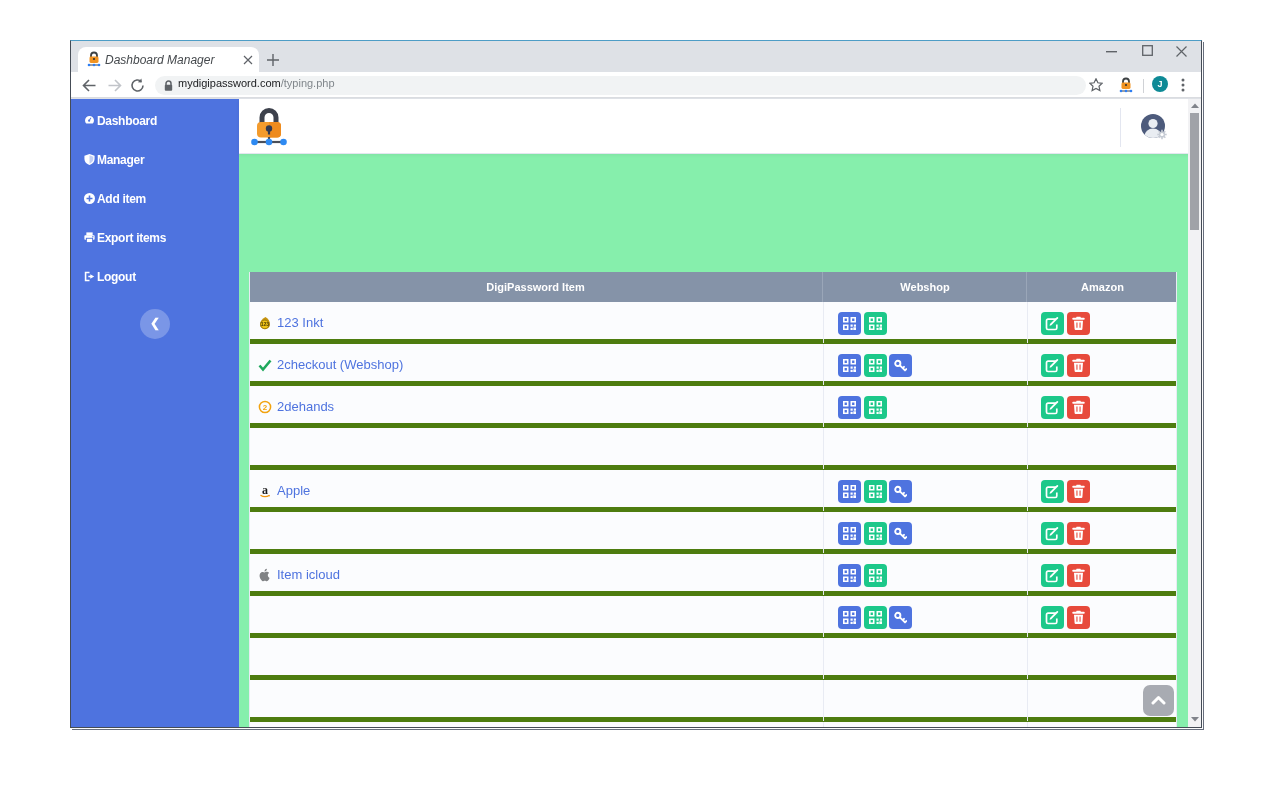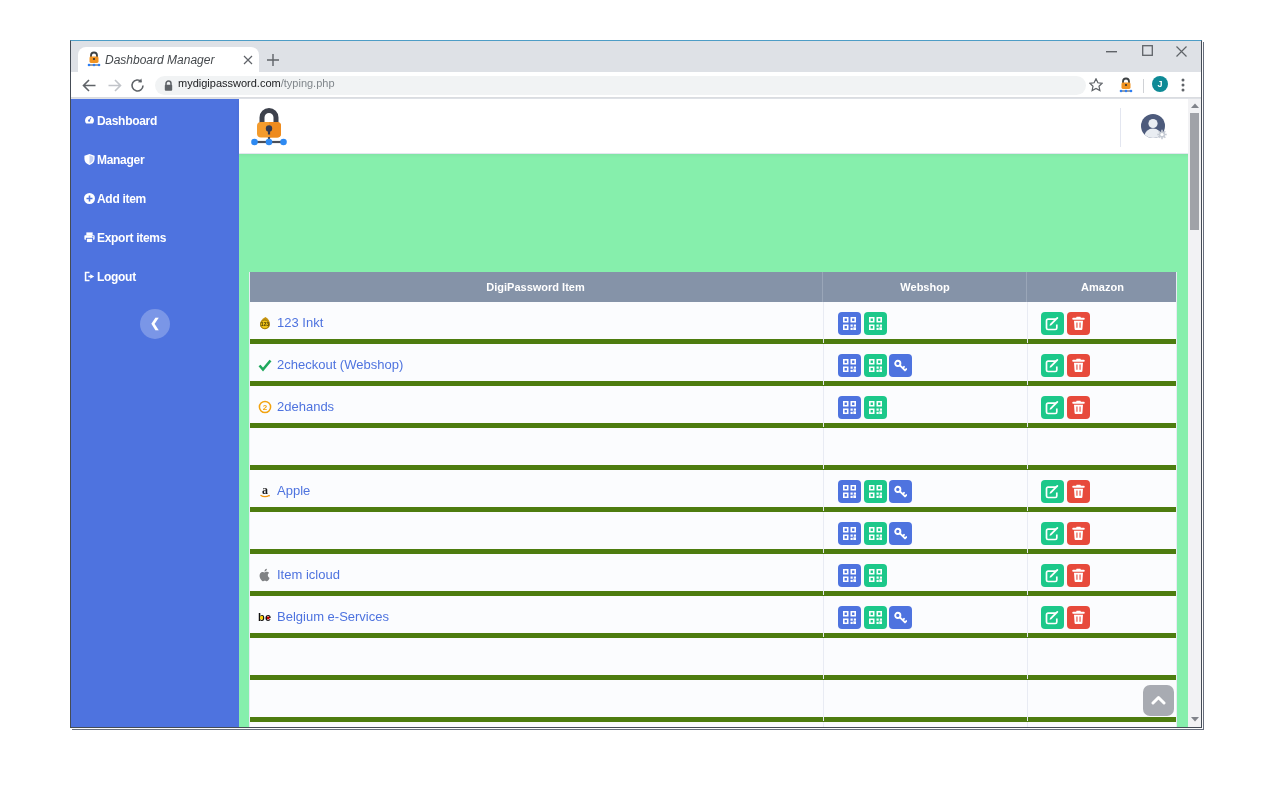--- a/index.html
+++ b/index.html
@@ -500,29 +500,20 @@
             </div>
             <div class="btn b-red" style="left:39px">
               <svg class="abs" style="left:5px;top:4px" width="13" height="14" viewBox="0 0 13 14">
                 <path d="M4.6 0.8 h3.8 l0.5 1 h2.9 a0.7 0.7 0 0 1 0 1.9 H1.2 a0.7 0.7 0 0 1 0 -1.9 h2.9 Z" fill="#fff"></path>
                 <path fill-rule="evenodd" d="M2 4.7 h9 L10.4 13 a1 1 0 0 1 -1 0.9 H3.6 a1 1 0 0 1 -1 -0.9 Z M4.4 6.4 v5.3 h1.1 v-5.3 Z M7.5 6.4 v5.3 h1.1 v-5.3 Z" fill="#fff"></path>
               </svg>
             </div>
           </div>
 </div>
 <div class="row" style="top:324px">
-<div class="c1">
-            <svg class="fav" viewBox="0 0 14 14">
-              <text x="0" y="11" font-size="11" font-weight="bold" fill="#111" font-family="Liberation Sans">b</text>
-              <ellipse cx="3.6" cy="7.7" rx="1.5" ry="2" fill="#ffd400"></ellipse>
-              <text x="7" y="11" font-size="11" font-weight="bold" fill="#111" font-family="Liberation Sans">e</text>
-              <circle cx="10.2" cy="8" r="1.4" fill="#cc0000"></circle>
-            </svg>
-            <div class="lnk">Belgium e-Services</div>
-          </div>
 <div class="c2">
             <div class="btn b-blue" style="left:14px">
               <svg class="abs" style="left:5px;top:5px" width="13" height="13" viewBox="0 0 13 13" fill="#fff">
                 <path fill-rule="evenodd" d="M0 0 h5.5 v5.5 h-5.5 Z M1.6 1.6 v2.3 h2.3 v-2.3 Z"></path>
                 <path fill-rule="evenodd" d="M7.5 0 h5.5 v5.5 h-5.5 Z M9.1 1.6 v2.3 h2.3 v-2.3 Z"></path>
                 <path fill-rule="evenodd" d="M0 7.5 h5.5 v5.5 h-5.5 Z M1.6 9.1 v2.3 h2.3 v-2.3 Z"></path>
                 <rect x="7.5" y="7.5" width="2.2" height="2.2"></rect>
                 <rect x="10.8" y="7.5" width="2.2" height="2.2"></rect>
                 <rect x="7.5" y="10.8" width="2.2" height="2.2"></rect>
                 <rect x="10.3" y="10.3" width="2.7" height="2.7"></rect>

